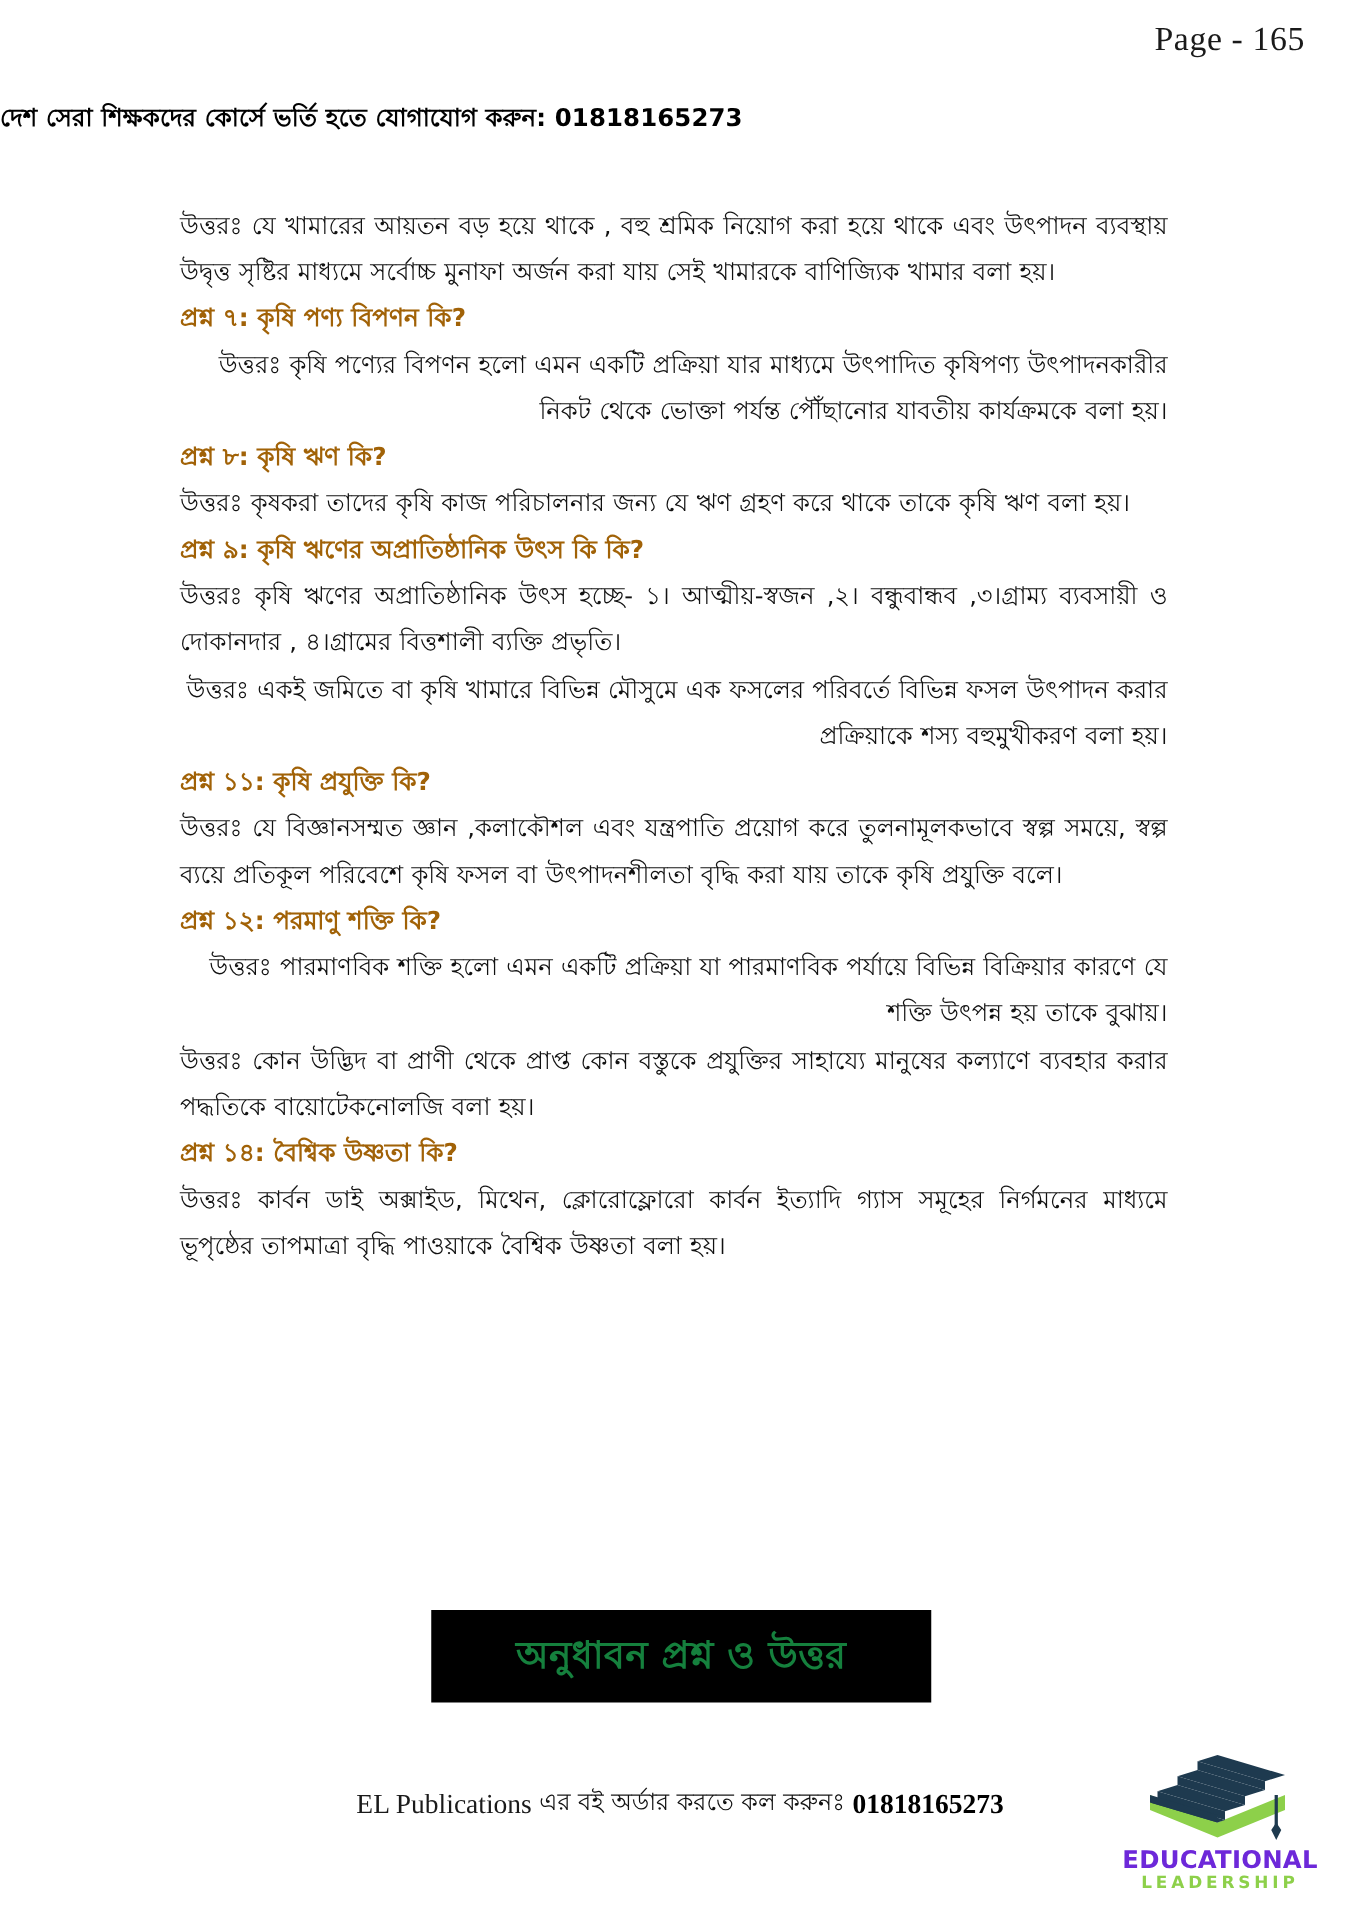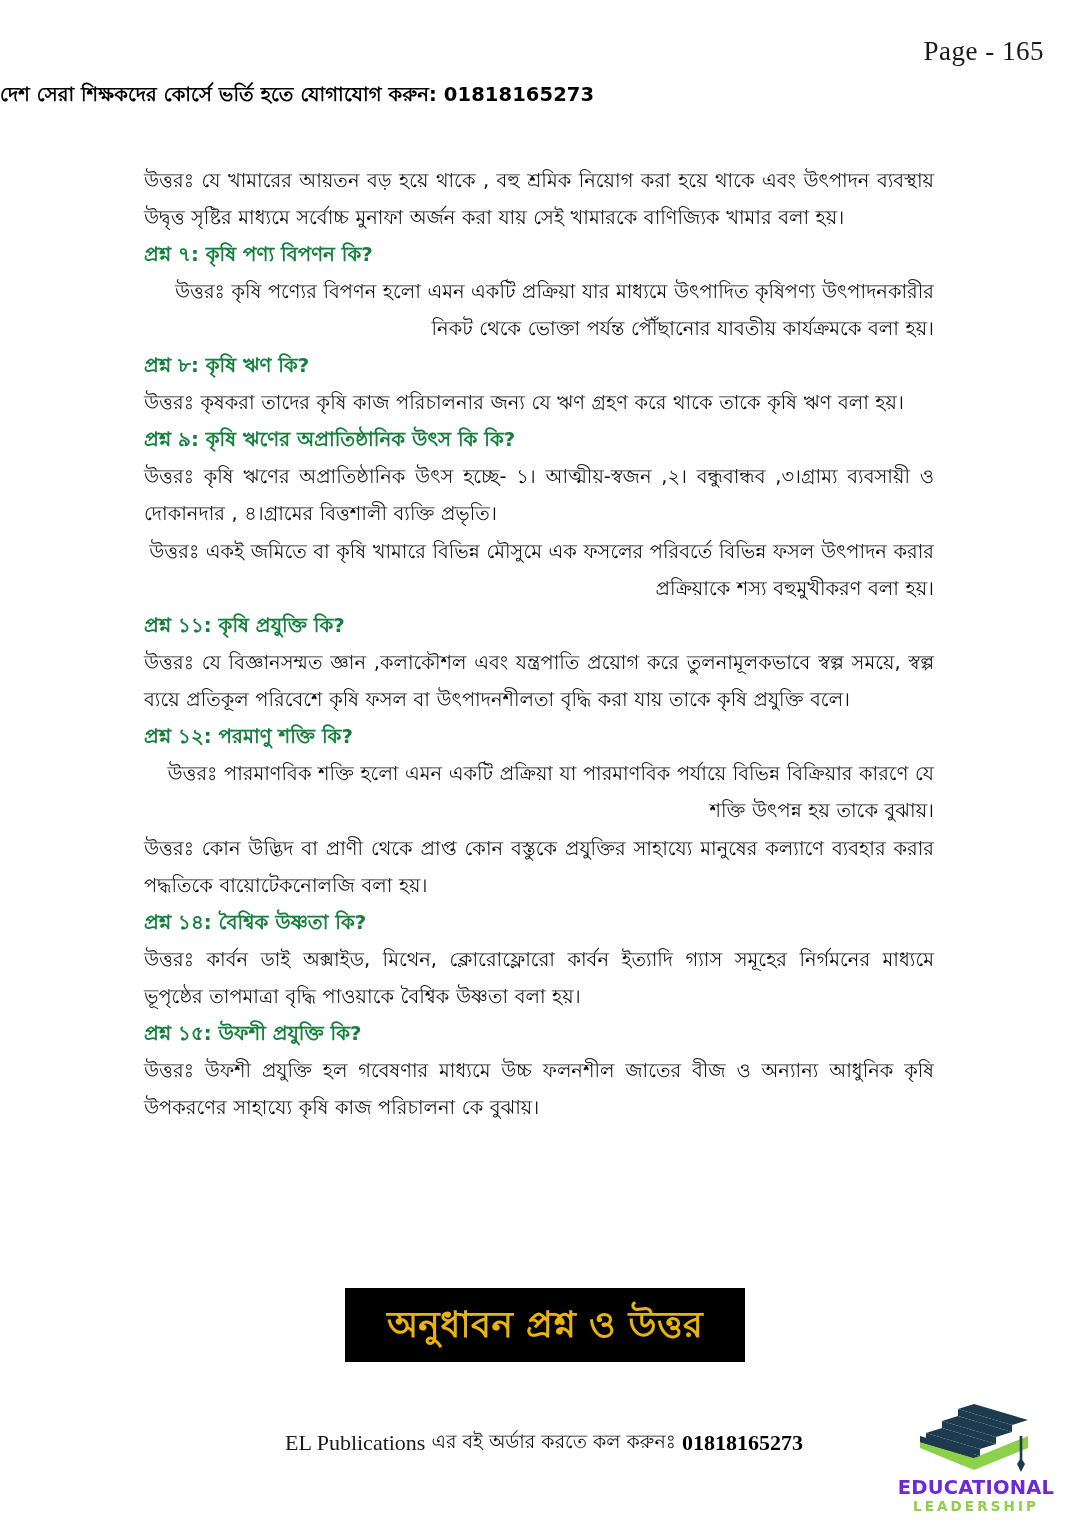--- a/index.html
+++ b/index.html
@@ -18,21 +18,21 @@
 
   .page {
     position: absolute;
     inset: 0;
     background: #ffffff;
   }
 
   
   .page-number {
     position: absolute;
-    top: 36px;
+    top: 16px;
     right: 36px;
     font-family: "Liberation Serif", "DejaVu Serif", serif;
     font-size: 27px;
     letter-spacing: 0.5px;
     color: #1a1a1a;
     white-space: nowrap;
   }
 
   
   .top-header {
@@ -69,41 +69,41 @@
     word-spacing: 0.4px;
   }
   .answer.nojust { text-align: right; }
 
   .question {
     font-family: "DejaVu Sans", "Liberation Sans", sans-serif;
     font-weight: bold;
     font-size: 19.8px;
     line-height: 36px;
     margin: 0;
-    color: #15803d;
+    color: #a16207;
     white-space: pre-wrap;
   }
 
   
   .banner {
     position: absolute;
     top: 1288px;
     left: 345px;
     width: 400px;
     height: 74px;
     background: #000000;
     display: flex;
     align-items: center;
     justify-content: center;
   }
   .banner-text {
-    color: #eab308;
-    font-family: "DejaVu Sans", "Liberation Sans", sans-serif;
-    font-weight: bold;
-    font-size: 36px;
+    color: #15803d;
+    font-family: "DejaVu Sans", "Liberation Sans", sans-serif;
+    font-weight: bold;
+    font-size: 30px;
     line-height: 1;
     letter-spacing: 0.3px;
   }
 
   
   .footer-line {
     position: absolute;
     top: 1427px;
     left: 4px;
     width: 1080px;
@@ -206,24 +206,20 @@
 
     <div class="qa-block">
       <p class="answer">উত্তরঃ কোন উদ্ভিদ বা প্রাণী থেকে প্রাপ্ত কোন বস্তুকে প্রযুক্তির সাহায্যে মানুষের কল্যাণে ব্যবহার করার পদ্ধতিকে বায়োটেকনোলজি বলা হয়।</p>
     </div>
 
     <div class="qa-block">
       <p class="question">প্রশ্ন ১৪: বৈশ্বিক উষ্ণতা কি?</p>
       <p class="answer">উত্তরঃ কার্বন ডাই অক্সাইড, মিথেন, ক্লোরোফ্লোরো কার্বন ইত্যাদি গ্যাস সমূহের নির্গমনের মাধ্যমে ভূপৃষ্ঠের তাপমাত্রা বৃদ্ধি পাওয়াকে বৈশ্বিক উষ্ণতা বলা হয়।</p>
     </div>
 
-    <div class="qa-block">
-      <p class="question">প্রশ্ন ১৫: উফশী প্রযুক্তি কি?</p>
-      <p class="answer">উত্তরঃ উফশী প্রযুক্তি হল গবেষণার মাধ্যমে উচ্চ ফলনশীল জাতের বীজ ও অন্যান্য আধুনিক কৃষি উপকরণের সাহায্যে কৃষি কাজ পরিচালনা কে বুঝায়।</p>
-    </div>
 
   </div>
 
   <div class="banner">
     <span class="banner-text">অনুধাবন প্রশ্ন ও উত্তর</span>
   </div>
 
   <div class="footer-line">
     <span class="footer-serif">EL Publications</span><span class="footer-bn"> এর বই অর্ডার করতে কল করুনঃ </span><span class="footer-phone">01818165273</span>
   </div>

